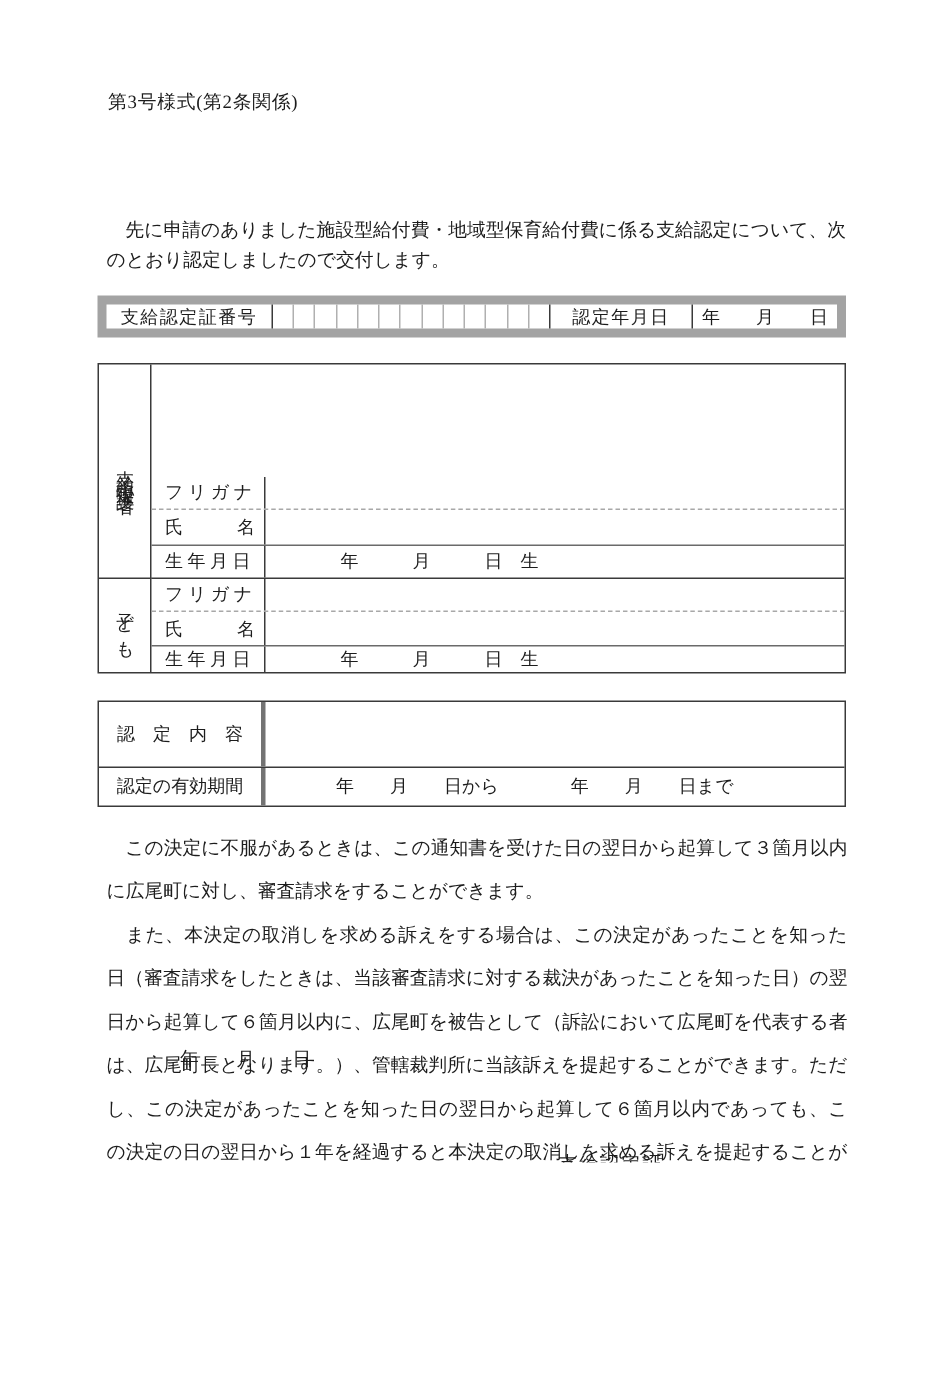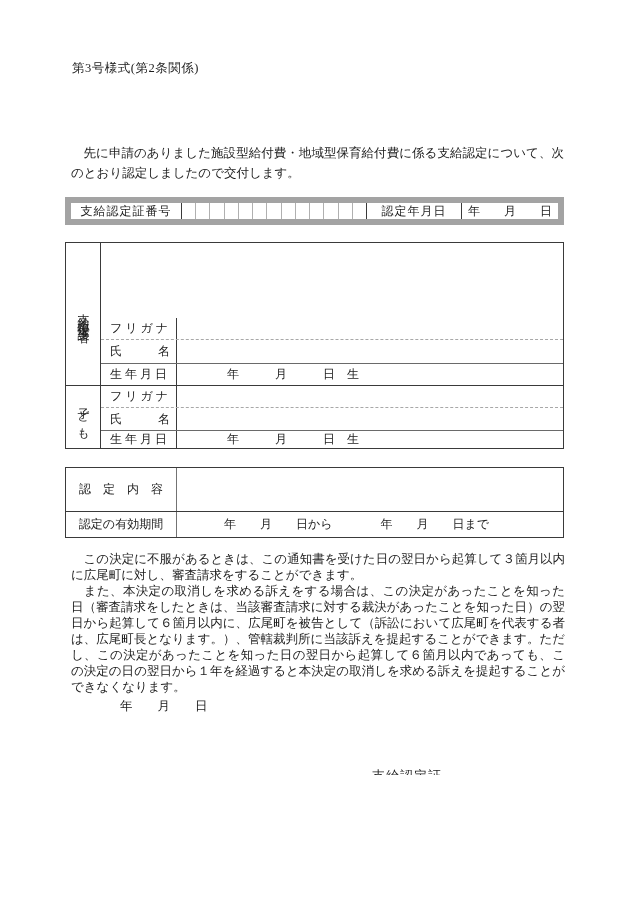--- a/index.html
+++ b/index.html
@@ -43,28 +43,28 @@
                 display:flex; align-items:center; padding-left:9px; font-size:12px; }
   .t2row .val { flex:1; display:flex; align-items:center; padding-left:50px; font-size:12px; }
   .b-solid  { border-bottom:1px solid #6a6a6a; }
   .b-dashed { border-bottom:1px dashed #a8a8a8; }
   .b-group  { border-bottom:1px solid #3a3a3a; }
 
   
   .tbl3 { position:absolute; left:65px; top:467px; width:499px; height:71px;
           border:1px solid #3a3a3a; box-sizing:border-box; }
   .t3row { display:flex; box-sizing:border-box; }
-  .t3row .lab { width:111px; border-right:1px solid #737373; box-sizing:border-box;
+  .t3row .lab { width:111px; border-right:3px solid #737373; box-sizing:border-box;
                 display:flex; align-items:center; justify-content:center; font-size:12px; }
   .t3row .val { flex:1; display:flex; align-items:center; padding-left:47px; font-size:12px; }
   .t3row.r1 { height:44px; border-bottom:1px solid #3a3a3a; }
   .t3row.r2 { height:25px;justify-content:space-between; }
 
   .appeal { position:absolute; left:71px; top:551px; width:494px;
-            font-size:12.5px; line-height:16px; text-align:justify; }
+            font-size:12.5px; line-height:29px; text-align:justify; }
   .appeal p { margin:0; }
 
   .issue-date { position:absolute; left:120px; top:698px; font-size:12.5px; }
   .mayor      { position:absolute; left:372px; top:767px; font-size:13px; letter-spacing:1px; }
 </style>
 </head>
 <body>
 
 <div class="page">
 

